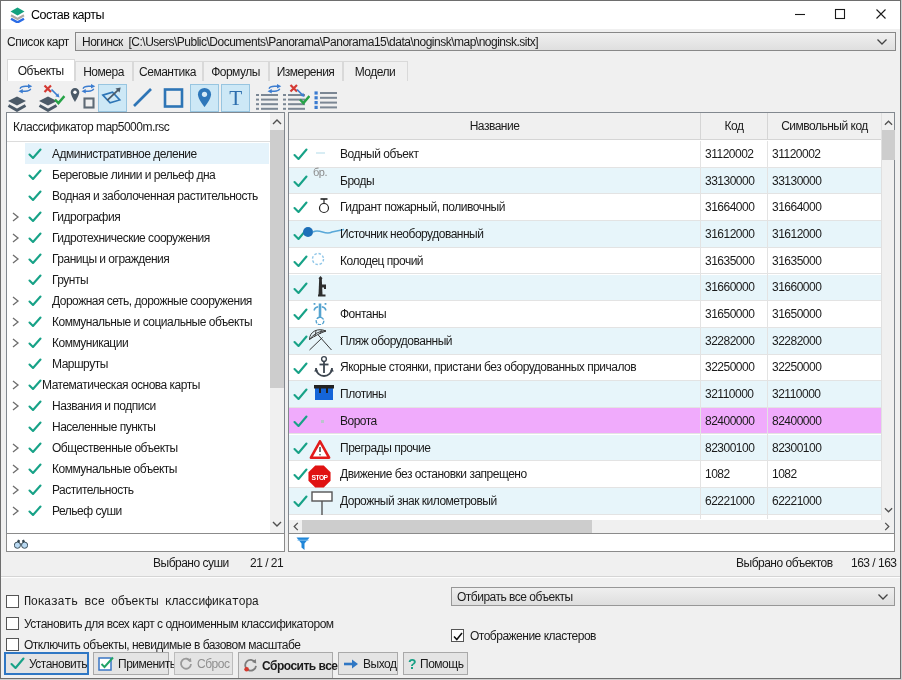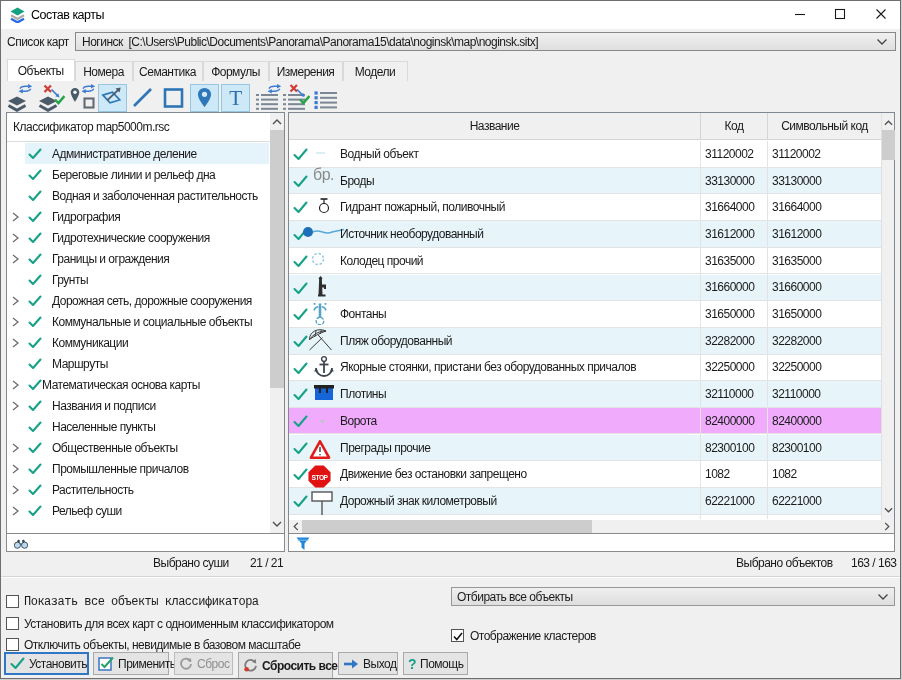--- a/index.html
+++ b/index.html
@@ -289,21 +289,21 @@
       </svg>
       <span style="position:absolute;left:45px;top:3.5px;">Общественные объекты</span>
     </div>
 <div style="position:absolute;left:0px;top:316px;width:262px;height:21px;">
       <svg style="position:absolute;left:4px;top:6px" width="9" height="10" viewBox="0 0 9 10">
         <polyline points="2,1 7,5 2,9" fill="none" stroke="#6d6d6d" stroke-width="1.3"></polyline>
       </svg>
       <svg style="position:absolute;left:21px;top:5px" width="14" height="12" viewBox="0 0 14 12">
         <polyline class="check" points="1.5,6.5 5,10 12.5,1.5"></polyline>
       </svg>
-      <span style="position:absolute;left:45px;top:3.5px;">Промышленные причалов</span>
+      <span style="position:absolute;left:45px;top:3.5px;">Коммунальные объекты</span>
     </div>
 <div style="position:absolute;left:0px;top:337px;width:262px;height:21px;">
       <svg style="position:absolute;left:4px;top:6px" width="9" height="10" viewBox="0 0 9 10">
         <polyline points="2,1 7,5 2,9" fill="none" stroke="#6d6d6d" stroke-width="1.3"></polyline>
       </svg>
       <svg style="position:absolute;left:21px;top:5px" width="14" height="12" viewBox="0 0 14 12">
         <polyline class="check" points="1.5,6.5 5,10 12.5,1.5"></polyline>
       </svg>
       <span style="position:absolute;left:45px;top:3.5px;">Растительность</span>
     </div>
@@ -350,21 +350,21 @@
       </svg>
 <div style="position:absolute;left:27px;top:11px;width:9px;height:2px;background:#d8edf4;"></div>
 <div class="cell" style="left:51px;width:358px;">Водный объект</div>
 <div class="cell" style="left:416px;width:60px;">31120002</div>
 <div class="cell" style="left:483px;width:107px;">31120002</div>
 </div>
 <div style="position:absolute;left:0;top:26.7px;width:592px;height:26.7px;background:#e7f5fa;border-bottom:1px solid #e3e3e3;">
 <svg style="position:absolute;left:4px;top:7px" width="15" height="13" viewBox="0 0 15 13">
         <polyline class="check" points="1.5,7 5.5,11 13.5,1.5"></polyline>
       </svg>
-<span style="position:absolute;left:24px;top:-2px;color:#8a8a8a;font-size:16px;">бр.</span>
+<span style="position:absolute;left:24px;top:-2px;color:#8a8a8a;font-size:11px;">бр.</span>
 <div class="cell" style="left:51px;width:358px;">Броды</div>
 <div class="cell" style="left:416px;width:60px;">33130000</div>
 <div class="cell" style="left:483px;width:107px;">33130000</div>
 </div>
 <div style="position:absolute;left:0;top:53.4px;width:592px;height:26.7px;background:#fff;border-bottom:1px solid #e3e3e3;">
 <svg style="position:absolute;left:4px;top:7px" width="15" height="13" viewBox="0 0 15 13">
         <polyline class="check" points="1.5,7 5.5,11 13.5,1.5"></polyline>
       </svg>
 <svg style="position:absolute;left:28px;top:3px" width="14" height="18" viewBox="0 0 14 18">
         <circle cx="7" cy="11" r="4.5" fill="none" stroke="#222" stroke-width="1.2"></circle>

